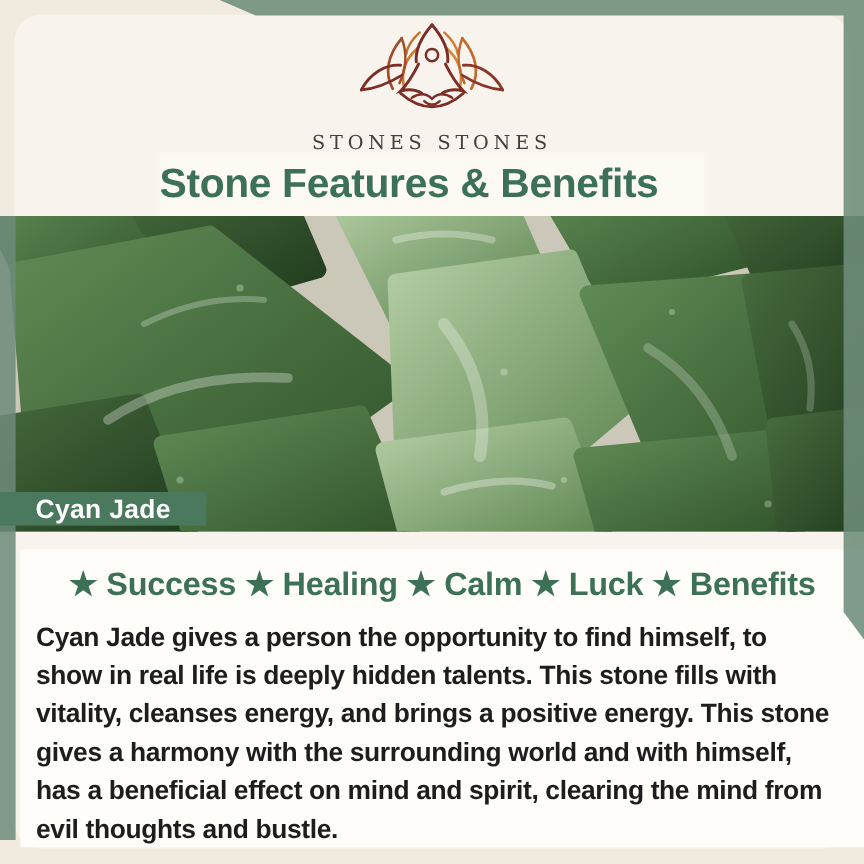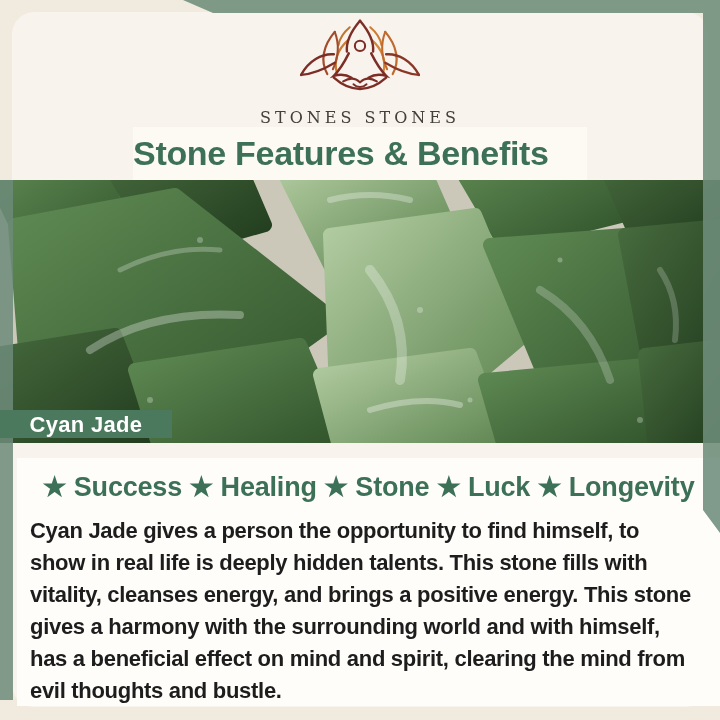--- a/index.html
+++ b/index.html
@@ -183,20 +183,20 @@
           <circle cx="640" cy="240" r="3"></circle>
       </g>
     </svg>
   </div>
 
   <div class="caption-badge">
     <span>Cyan Jade</span>
   </div>
 
   <div class="content-panel">
-    <div class="benefits-line">★ Success ★ Healing ★ Stone ★ Luck ★ Longevity</div>
+    <div class="benefits-line">★ Success ★ Healing ★ Calm ★ Luck ★ Benefits</div>
     <p class="description">Cyan Jade gives a person the opportunity to find himself, to show in real life is deeply hidden talents. This stone fills with vitality, cleanses energy, and brings a positive energy. This stone gives a harmony with the surrounding world and with himself, has a beneficial effect on mind and spirit, clearing the mind from evil thoughts and bustle.</p>
   </div>
 
   <div class="ribbon"></div>
   <div class="left-strip"></div>
 
 </div>
 
 </body></html>

